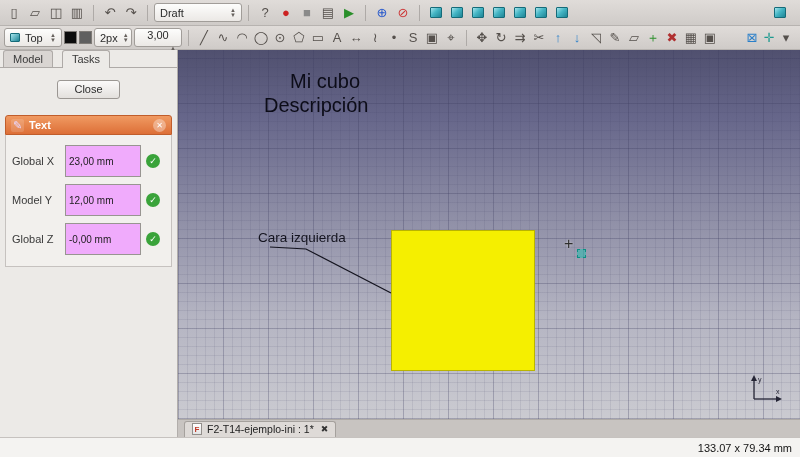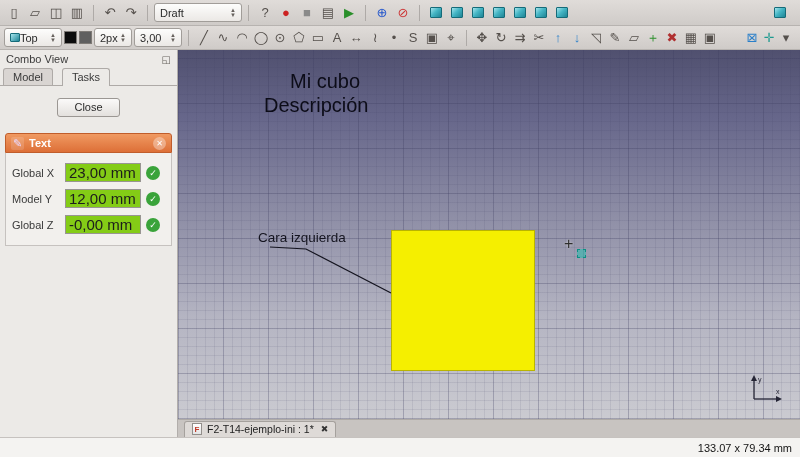--- a/index.html
+++ b/index.html
@@ -15,21 +15,21 @@
   #toolbar-row1{height:26px;}
   #toolbar-row2{height:24px;align-items:center;}
   .icon-group{display:flex;align-items:center;gap:1px;}
   .sep{width:1px;height:16px;background:#aeaaa7;margin:0 4px;flex:0 0 1px;}
   .tb-icon{width:20px;height:20px;display:flex;align-items:center;justify-content:center;
     border-radius:3px;color:#55504c;font-size:13px;cursor:default;}
   .tb-icon .glyph{line-height:1;}
   .cube-icon .glyph{width:12px;height:11px;display:block;font-size:0;border-radius:1px;
     background:linear-gradient(135deg,#a5e4ec 0%,#45b6c5 45%,#1e8495 100%);
     border:1px solid #156b79;}
-  .combo{height:19px;display:flex;align-items:center;padding:0 5px;
+  .combo{height:19px;display:flex;align-items:center;gap:5px;padding:0 5px;
     background:linear-gradient(#fdfdfc,#ebe8e5);border:1px solid #a19d99;border-radius:3px;}
   .spin{display:flex;flex-direction:column;align-items:center;margin-left:2px;}
   .spin i{font-style:normal;font-size:6px;line-height:5px;color:#66615d;}
   .swatch{width:13px;height:13px;border:1px solid #7e7a76;display:inline-block;}
   .mini-cube{width:10px;height:9px;display:inline-block;border-radius:1px;
     background:linear-gradient(135deg,#a5e4ec,#1e8495);border:1px solid #156b79;}
   
   #main{position:absolute;top:50px;left:0;right:0;bottom:20px;display:flex;}
   
   #sidebar{width:178px;flex:0 0 178px;background:#eceae7;border-right:1px solid #b2aeab;
@@ -49,22 +49,22 @@
     background:linear-gradient(#f09a62,#dd6f37);border:1px solid #c05d2b;
     border-radius:3px 3px 0 0;color:#fff;font-weight:bold;}
   .task-icon{color:#e9d7ff;font-size:11px;background:rgba(255,255,255,0.15);
     border-radius:2px;width:13px;height:13px;display:flex;align-items:center;justify-content:center;}
   .task-close{margin-left:auto;width:13px;height:13px;border-radius:50%;
     background:rgba(255,255,255,0.35);color:#fff;font-size:8px;font-weight:bold;
     display:flex;align-items:center;justify-content:center;}
   .task-body{background:#f2f0ed;border:1px solid #c6c2bf;border-top:none;padding:10px 6px 4px;}
   .field-row{display:flex;align-items:center;gap:5px;margin-bottom:7px;}
   .field-label{width:48px;color:#3a3a3a;}
-  .field-input{width:76px;height:19px;border:1px solid #989591;background:#84cc16;
-    font-family:inherit;font-size:15px;padding:0 3px;color:#1c1c1c;}
+  .field-input{width:76px;height:32px;border:1px solid #989591;background:#f0abfc;
+    font-family:inherit;font-size:10px;padding:0 3px;color:#1c1c1c;}
   .check{width:14px;height:14px;border-radius:50%;background:#3aa33a;color:#fff;
     font-size:9px;display:flex;align-items:center;justify-content:center;}
   
   #viewport-col{flex:1;display:flex;flex-direction:column;min-width:0;}
   #viewport{position:relative;flex:1;overflow:hidden;
     background:linear-gradient(180deg,#50506f 0%,#66668a 18%,#8e8ea6 45%,#b4b4c2 72%,#cbcbd1 100%);}
   .grid{position:absolute;inset:0;pointer-events:none;background-image:
     repeating-linear-gradient(90deg,rgba(60,60,95,0.22) 0 1px,transparent 1px 45px),
     repeating-linear-gradient(0deg,rgba(60,60,95,0.22) 0 1px,transparent 1px 45px),
     repeating-linear-gradient(90deg,rgba(60,60,95,0.10) 0 1px,transparent 1px 9px),
@@ -208,21 +208,21 @@
     </div>
     <span class="swatch" style="background: rgb(12, 12, 12);"></span>
     <span class="swatch" style="background: rgb(95, 95, 95);"></span>
     <div class="combo" style="width:38px;">
       <span>2px</span>
       <span class="spin" style="margin-left:auto;">
           <i>▲</i>
           <i>▼</i>
         </span>
     </div>
-    <div class="combo" style="width:48px;">
+    <div class="combo" style="width:48px;flex-direction:column;">
       <span>3,00</span>
       <span class="spin" style="margin-left:auto;">
           <i>▲</i>
           <i>▼</i>
         </span>
     </div>
     <div class="sep"></div>
     <div class="icon-group">
 
     <span class="tb-icon" style="width:18px;">
@@ -321,24 +321,20 @@
         </span>
         <span class="tb-icon" style="width:16px;">
           <span class="glyph">▾</span>
         </span>
       </div>
   </div>
 
   <div id="main">
 
     <div id="sidebar">
-      <div class="cv-title">
-        <span>Combo View</span>
-        <span class="cv-float">◱</span>
-      </div>
       <div class="cv-tabs">
         <span class="cv-tab">Model</span>
         <span class="cv-tab active">Tasks</span>
       </div>
       <div class="cv-body">
         <button class="close-btn">Close</button>
 
         <div class="task-panel">
           <div class="task-header">
             <span class="task-icon">✎</span>

